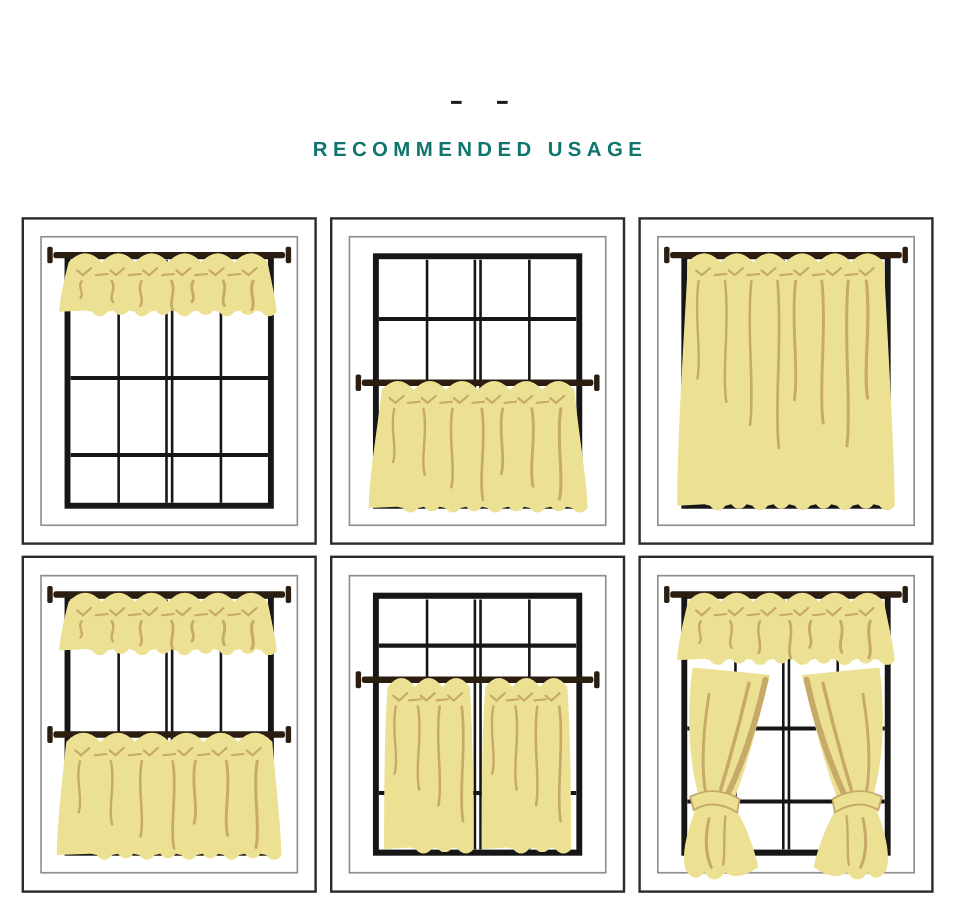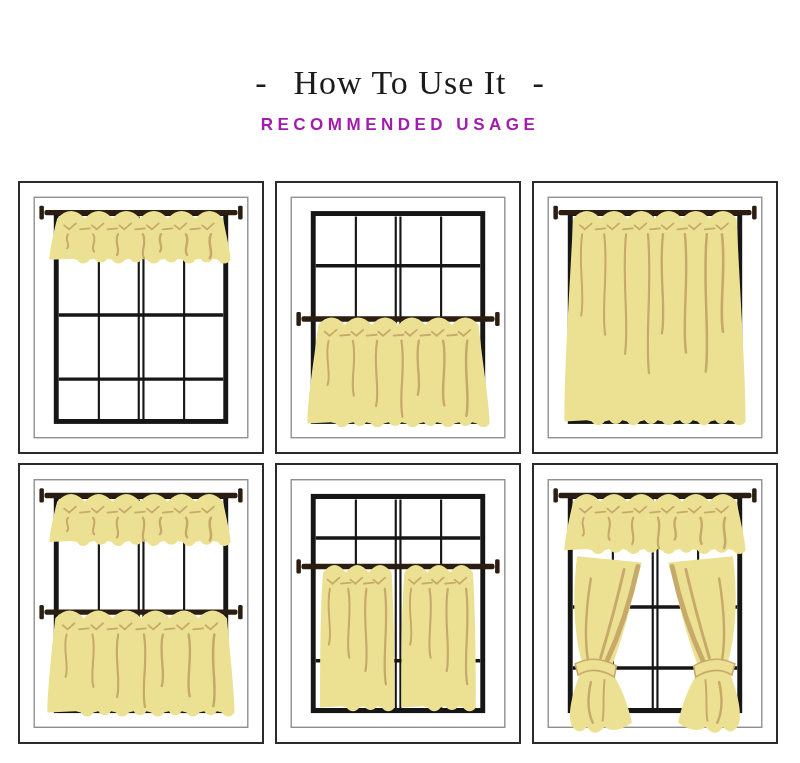--- a/index.html
+++ b/index.html
@@ -8,21 +8,21 @@
     font-family:"Liberation Sans",sans-serif;
   }
   .header{ text-align:center; padding-top:64px; }
   .title-row{
     display:inline-flex; align-items:center; gap:26px;
     font-family:"Liberation Serif",serif;
     font-size:34px; color:#1b1b1b; font-weight:500; letter-spacing:1px;
   }
   .subtitle{
     margin-top:13px;
-    font-size:17px; font-weight:600; letter-spacing:4.5px; color:#a21caf;
+    font-size:17px; font-weight:600; letter-spacing:4.5px; color:#0f766e;
   }
   .grid{
     margin:46px 0 0 18px;
     display:grid;
     grid-template-columns:repeat(3,246px);
     grid-template-rows:273px 281px;
     column-gap:11px; row-gap:9px;
   }
   .panel{
     background:#ffffff;
@@ -31,21 +31,20 @@
   }
   .panel svg{ display:block; width:100%; height:100%; }
 </style>
 </head>
 <body>
 
 <div class="page">
   <div class="header">
     <div class="title-row">
       <span>-</span>
-      <span>How To Use It</span>
       <span>-</span>
     </div>
     <div class="subtitle">RECOMMENDED USAGE</div>
   </div>
   <div class="grid" id="grid">
       <div class="panel">
         <svg viewBox="0 0 247 273" preserveAspectRatio="none">
           <rect x="14.5" y="14.5" width="218" height="244" fill="none" stroke="#8F8F8F" stroke-width="1.4"></rect>
           <rect x="37" y="31" width="173" height="211" fill="#ffffff" stroke="#161616" stroke-width="5"></rect>
           <line x1="80.5" y1="34" x2="80.5" y2="239.5" stroke="#161616" stroke-width="2.2"></line>

